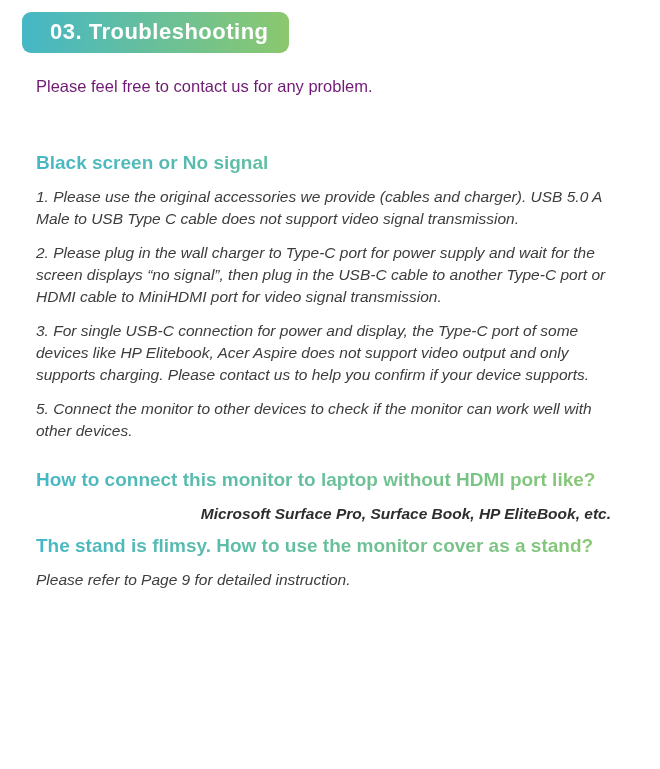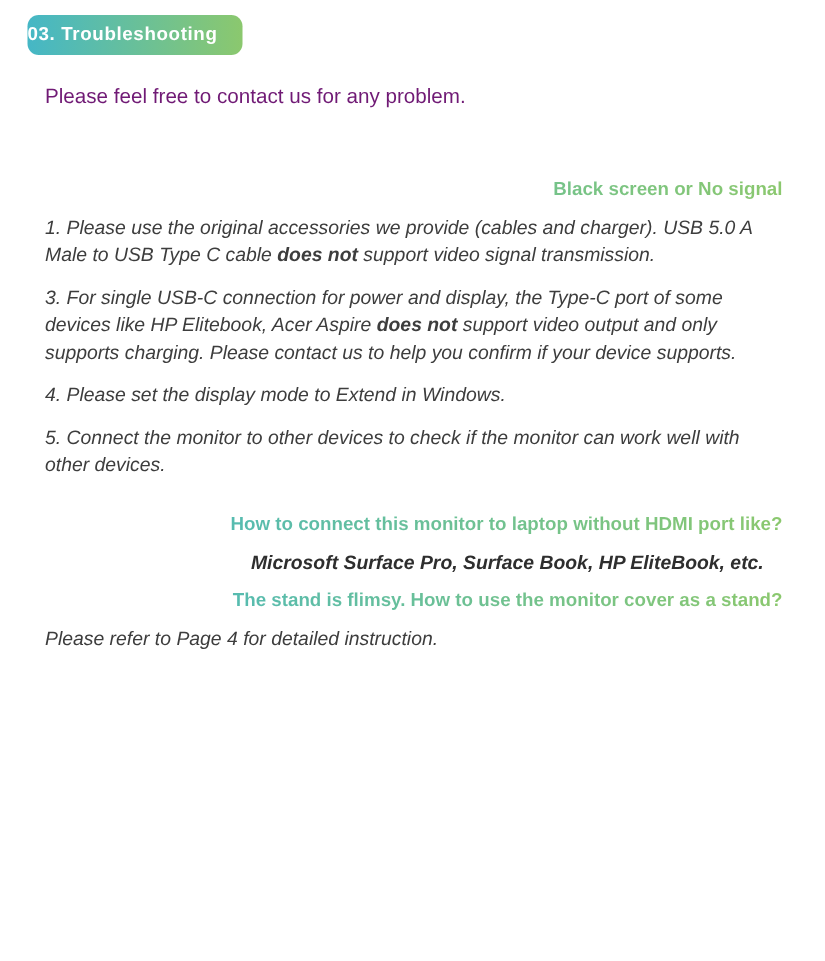--- a/index.html
+++ b/index.html
@@ -14,53 +14,52 @@
     min-height:769px;
     font-family:"Liberation Sans","DejaVu Sans",sans-serif;
     color:var(--body-ink);
     padding:12px 34px 20px 22px;
   }
   .badge{
     display:inline-block;
     background:linear-gradient(90deg,var(--grad-start),var(--grad-end));
     color:#ffffff;
     font-weight:700;
-    font-size:15px;
+    font-size:22px;
     letter-spacing:0.5px;
-    padding:7px 20px 8px 0;
+    padding:7px 20px 8px 28px;
     border-radius:9px;
   }
   .intro{
     margin:24px 0 0 14px;
     font-size:16.5px;
     color:#701a75;
   }
   .section{margin-left:14px;}
   .section-heading{
-    font-size:15px;
+    font-size:19px;
     font-weight:700;
     background:linear-gradient(90deg,var(--grad-start),var(--grad-end));
     -webkit-background-clip:text;
     background-clip:text;
     color:transparent;
     margin-bottom:12px;
-    text-align:right;
   }
   .sec1{margin-top:56px;}
   .sec2{margin-top:27px;}
   .sec3{}
   .para{
     font-style:italic;
     font-size:15.5px;
     line-height:1.42;
     color:var(--body-ink);
     margin-bottom:12px;
     max-width:575px;
   }
-  .para b{font-weight:700;text-align:center;}
+  .para b{font-weight:400;text-align:center;}
   .devices-line{
     font-style:italic;
     font-weight:700;
     font-size:15.5px;
     line-height:1.42;
     color:#2e2e2e;
     margin-bottom:10px;
     max-width:575px;
     text-align:right;
   }
@@ -72,35 +71,35 @@
 
   <div class="badge">03. Troubleshooting</div>
 
   <p class="intro">Please feel free to contact us for any problem.</p>
 
   <div class="section sec1">
     <div class="section-heading">Black screen or No signal</div>
 
     <p class="para"><span>1. Please use the original accessories we provide (cables and charger). USB 5.0 A Male to USB Type C cable </span><b>does not</b><span> support video signal transmission.</span></p>
 
+    <p class="para">2. Please plug in the wall charger to Type-C port for power supply and wait for the screen displays “no signal”, then plug in the USB-C cable to another Type-C port or HDMI cable to MiniHDMI port for video signal transmission.</p>
 
     <p class="para"><span>3. For single USB-C connection for power and display, the Type-C port of some devices like HP Elitebook, Acer Aspire </span><b>does not</b><span> support video output and only supports charging. Please contact us to help you confirm if your device supports.</span></p>
 
-    <p class="para">4. Please set the display mode to Extend in Windows.</p>
 
     <p class="para">5. Connect the monitor to other devices to check if the monitor can work well with other devices.</p>
 
   </div>
 
   <div class="section sec2">
     <div class="section-heading">How to connect this monitor to laptop without HDMI port like?</div>
 
     <p class="devices-line">Microsoft Surface Pro, Surface Book, HP EliteBook, etc.</p>
 
   </div>
 
   <div class="section sec3">
     <div class="section-heading">The stand is flimsy. How to use the monitor cover as a stand?</div>
 
-    <p class="para">Please refer to Page 4 for detailed instruction.</p>
+    <p class="para">Please refer to Page 9 for detailed instruction.</p>
   </div>
 
 </div>
 
 </body></html>

